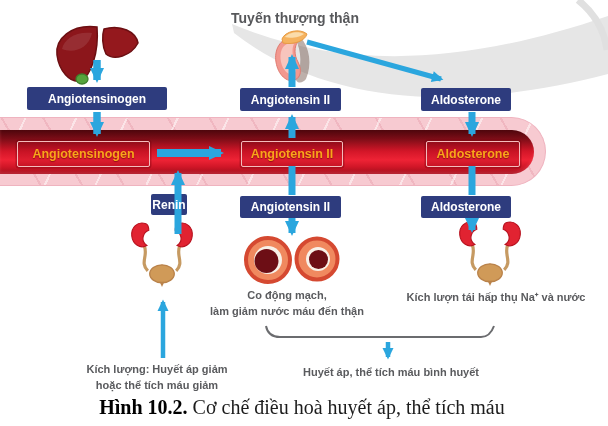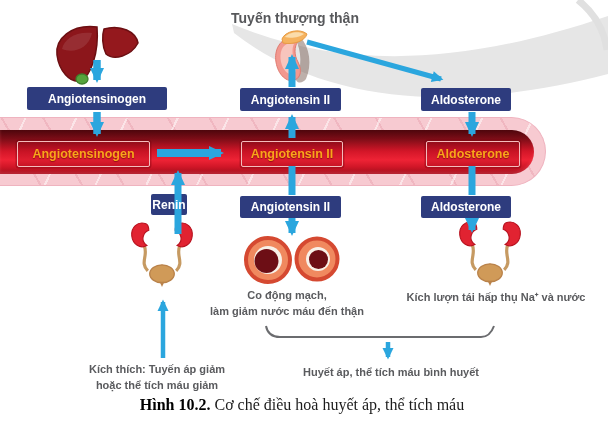--- a/index.html
+++ b/index.html
@@ -28,21 +28,21 @@
     box-shadow:0 0 0 1.5px rgba(110,0,12,.35);background:rgba(150,5,20,.18);
     display:flex;align-items:center;justify-content:center;
     color:#f9a51b;font-weight:700;font-size:12.5px;white-space:nowrap;
     text-shadow:0 1px 1px rgba(80,0,0,.5);}
   
   .note{position:absolute;transform:translateX(-50%);text-align:center;
     color:#5a5b5e;font-weight:700;font-size:11px;line-height:15.5px;white-space:nowrap;}
   .gland-label{position:absolute;transform:translateX(-50%);color:#57585b;
     font-weight:700;font-size:14px;white-space:nowrap;}
   .caption{position:absolute;transform:translateX(-50%);white-space:nowrap;
-    font-family:"Liberation Serif",serif;font-size:16px;color:#1c1c1c;}
+    font-family:"Liberation Serif",serif;font-size:20px;color:#1c1c1c;}
   .caption b{font-weight:700;color:#000;}
 </style>
 </head>
 <body>
 
 <div id="stage">
 
   <svg class="abs" style="left:0;top:0" width="608" height="426" viewBox="0 0 608 426" aria-hidden="true">
     <path d="M232,24 C340,70 462,66 608,16 L608,74 C462,112 328,106 234,33 Z" fill="#e6e6e6"></path>
     <path d="M578,0 Q603,20 607,50" fill="none" stroke="#e0e0e0" stroke-width="7"></path>
@@ -152,21 +152,21 @@
   <div class="note" style="left:287px;top:288px">
     <div>Co động mạch,</div>
     <div>làm giảm nước máu đến thận</div>
   </div>
 
   <div class="note" style="left:496px;top:290px">
     <div>Kích lượn tái hấp thụ Na⁺ và nước</div>
   </div>
 
   <div class="note" style="left:157px;top:362px">
-    <div>Kích thích: Tuyến áp giảm</div>
+    <div>Kích lượng: Huyết áp giảm</div>
     <div>hoặc thể tích máu giảm</div>
   </div>
 
   <div class="note" style="left:391px;top:365px">Huyết áp, thể tích máu bình huyết</div>
 
   <div class="caption" style="left:302px;top:396px">
     <b>Hình 10.2.</b><span> Cơ chế điều hoà huyết áp, thể tích máu</span>
   </div>
 
 </div>

